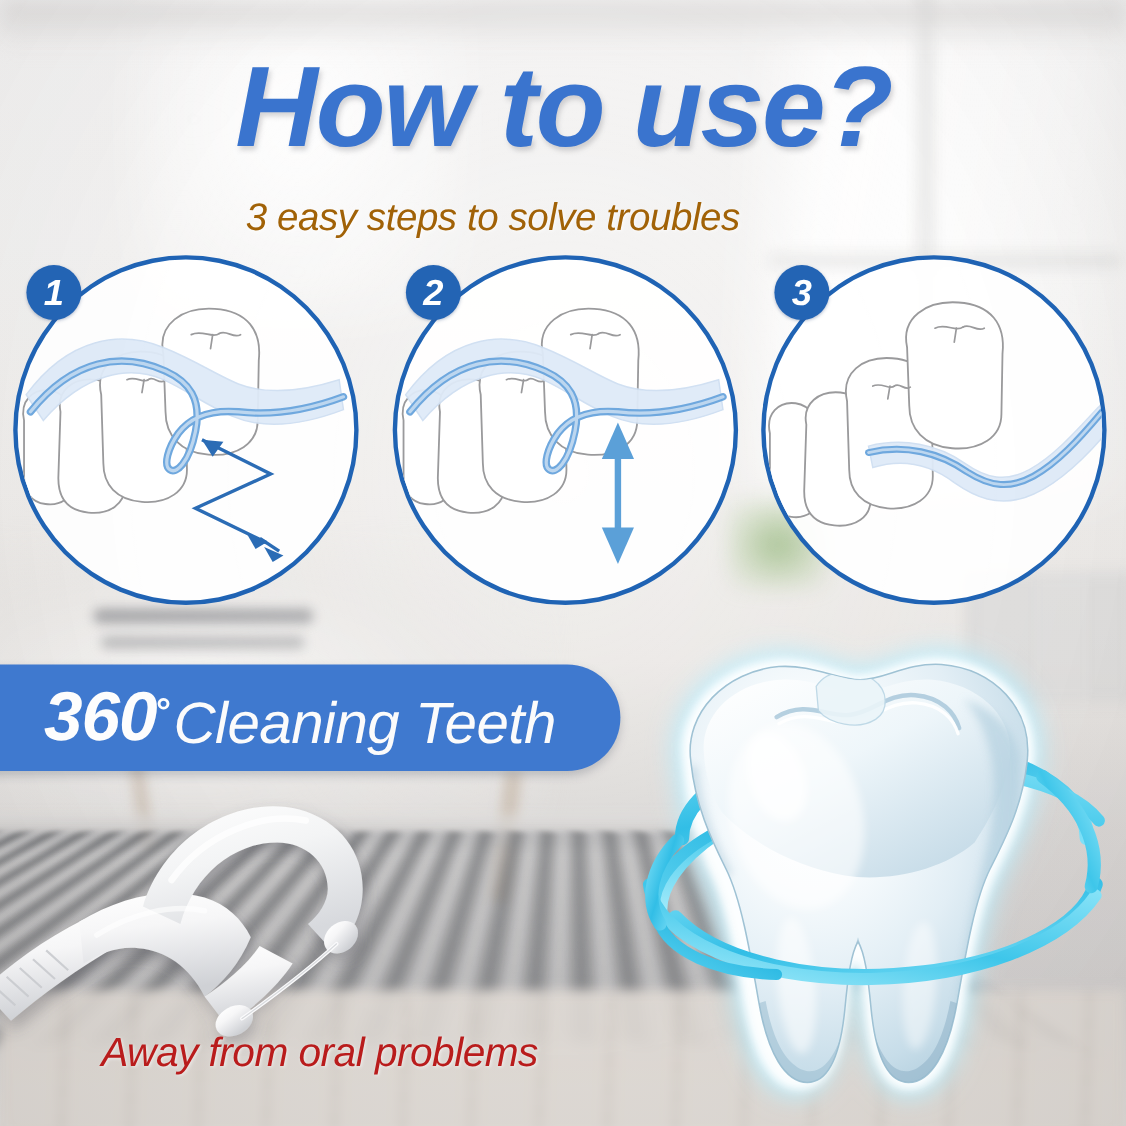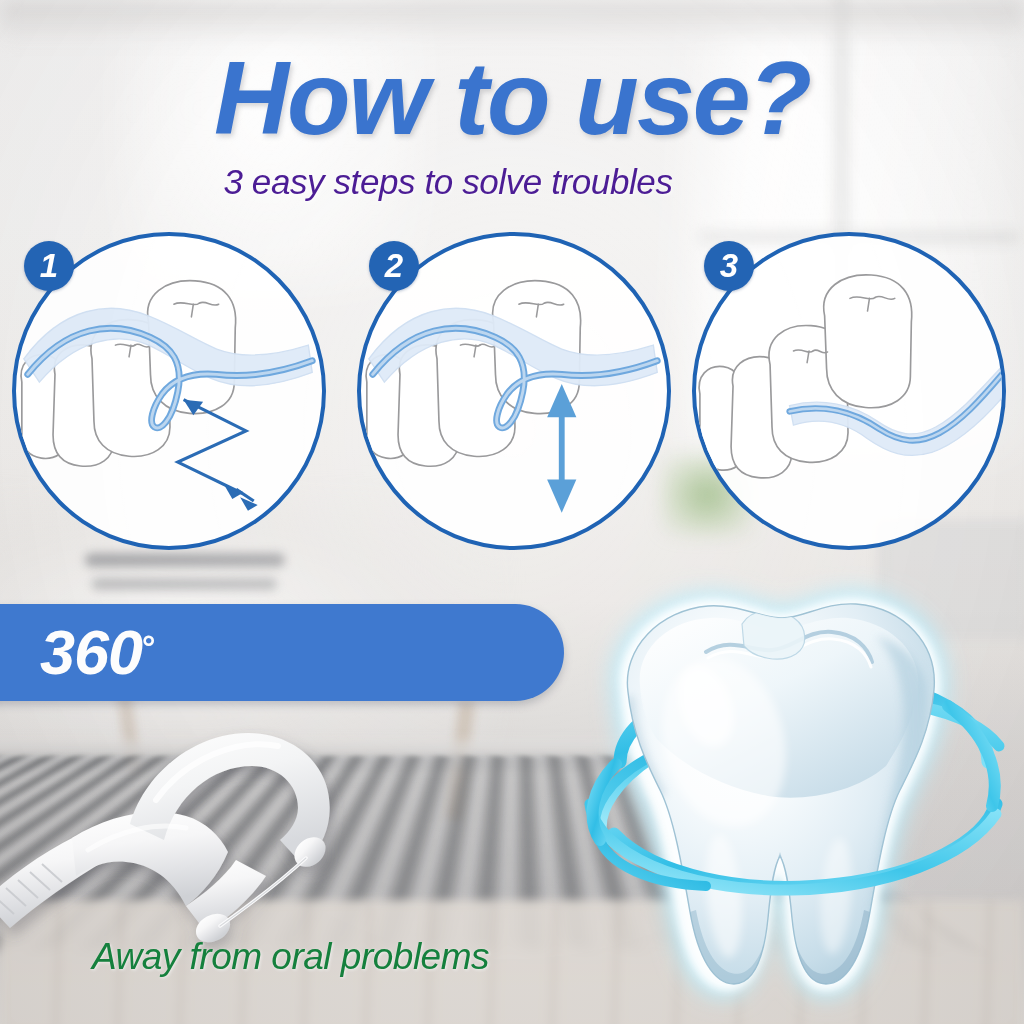--- a/index.html
+++ b/index.html
@@ -171,28 +171,28 @@
     line-height: 1;
     font-weight: bold;
     font-style: italic;
     letter-spacing: -2px;
     color: #3a74ce;
     text-shadow: 2px 3px 5px rgba(120,120,125,0.30);
     white-space: nowrap;
   }
   .subhead {
     position: absolute;
-    left: 0; top: 164px;
+    left: 0; top: 180px;
     width: 896px;
     text-align: center;
     font-size: 35px;
     line-height: 1;
     font-style: italic;
     font-weight: normal;
-    color: #4c1d95;
+    color: #a16207;
     letter-spacing: -0.4px;
     text-shadow: 1px 1px 3px rgba(255,255,255,0.75);
     white-space: nowrap;
   }
 
   
   .steps {
     position: absolute;
     left: 0; top: 232px;
     width: 1024px; height: 320px;
@@ -295,21 +295,21 @@
     z-index: 3;
   }
 
   
   .tagline {
     position: absolute;
     left: 92px; top: 936px;
     font-size: 37px;
     font-style: italic;
     font-weight: normal;
-    color: #15803d;
+    color: #b91c1c;
     letter-spacing: -0.5px;
     text-shadow: 1px 1px 3px rgba(255,255,255,0.6);
     white-space: nowrap;
     z-index: 7;
   }
 </style>
 </head>
 <body>
 
 <div id="poster">
@@ -492,20 +492,21 @@
 
       <path d="M176 100 C206 58 258 38 298 46" fill="none" stroke="#ffffff" stroke-width="6" opacity="0.75" stroke-linecap="round"></path>
       <path d="M108 150 C140 130 176 122 206 128" fill="none" stroke="#ffffff" stroke-width="5" opacity="0.6" stroke-linecap="round"></path>
     </svg>
   </div>
 
   <div class="banner">
     <div class="banner-inner">
       <span class="banner-360">360</span>
       <span class="banner-deg">°</span>
+      <span class="banner-rest">Cleaning Teeth</span>
     </div>
   </div>
 
   <div class="tooth-wrap">
     <svg viewBox="0 0 470 458" width="470" height="458">
       <defs>
         <radialGradient id="toothBody" cx="0.36" cy="0.30" r="0.85">
           <stop offset="0%" stop-color="#ffffff"></stop>
           <stop offset="28%" stop-color="#f7fbfd"></stop>
           <stop offset="56%" stop-color="#e2eef5"></stop>

